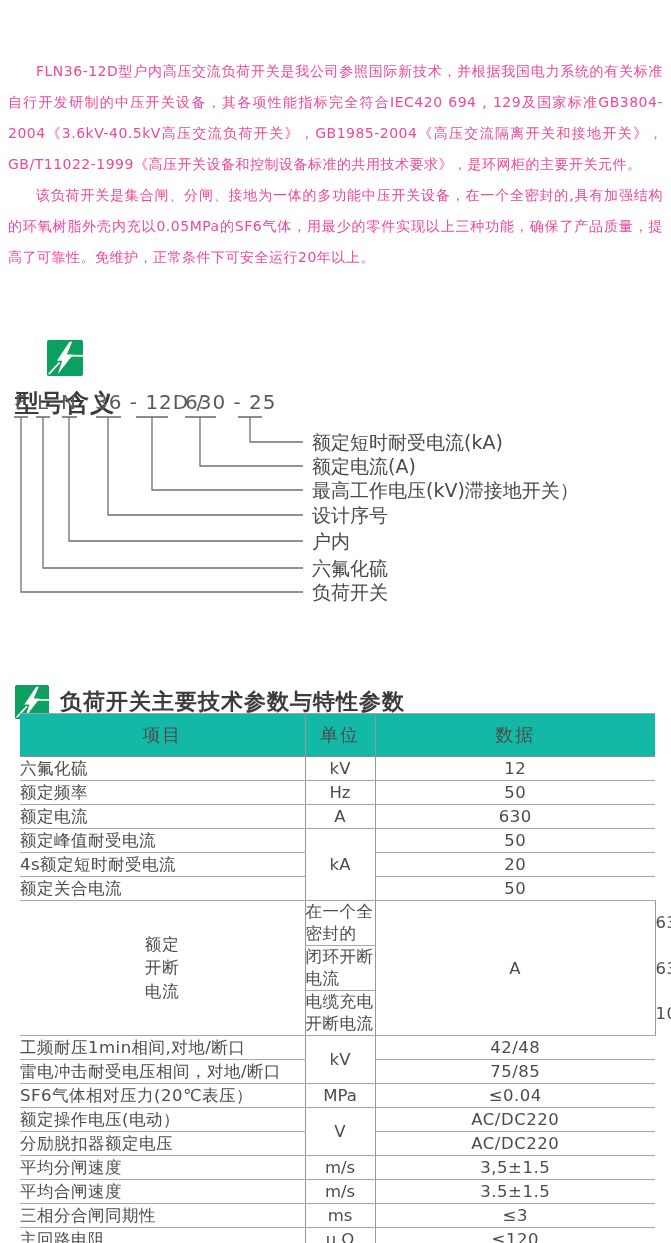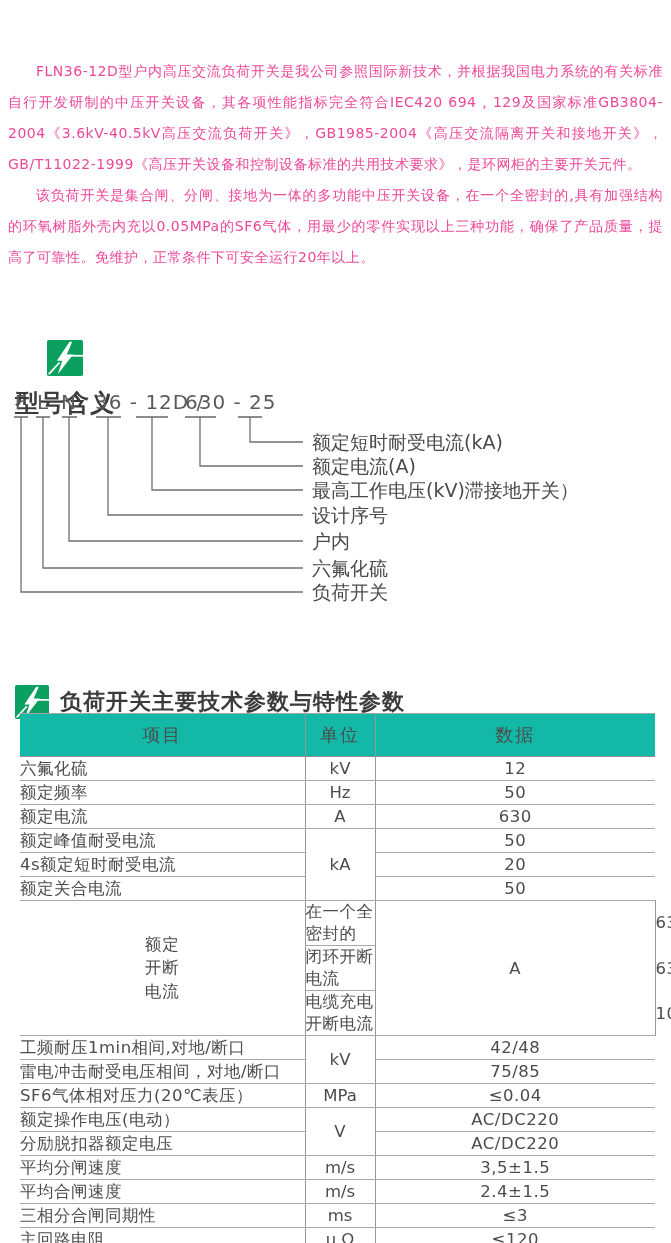--- a/index.html
+++ b/index.html
@@ -191,21 +191,21 @@
         <td class="data">AC/DC220</td>
       </tr>
       <tr>
         <td class="item">平均分闸速度</td>
         <td class="unit">m/s</td>
         <td class="data">3,5±1.5</td>
       </tr>
       <tr>
         <td class="item">平均合闸速度</td>
         <td class="unit">m/s</td>
-        <td class="data">2.4±1.5</td>
+        <td class="data">3.5±1.5</td>
       </tr>
       <tr>
         <td class="item">三相分合闸同期性</td>
         <td class="unit">ms</td>
         <td class="data">≤3</td>
       </tr>
       <tr>
         <td class="item">主回路电阻</td>
         <td class="unit">μ Ω</td>
         <td class="data">≤120</td>

